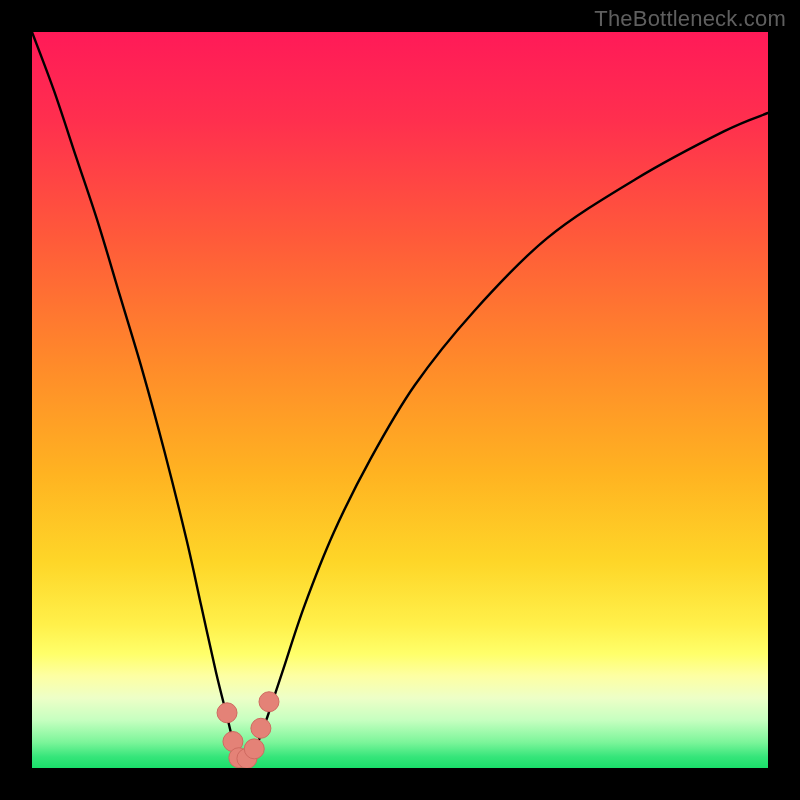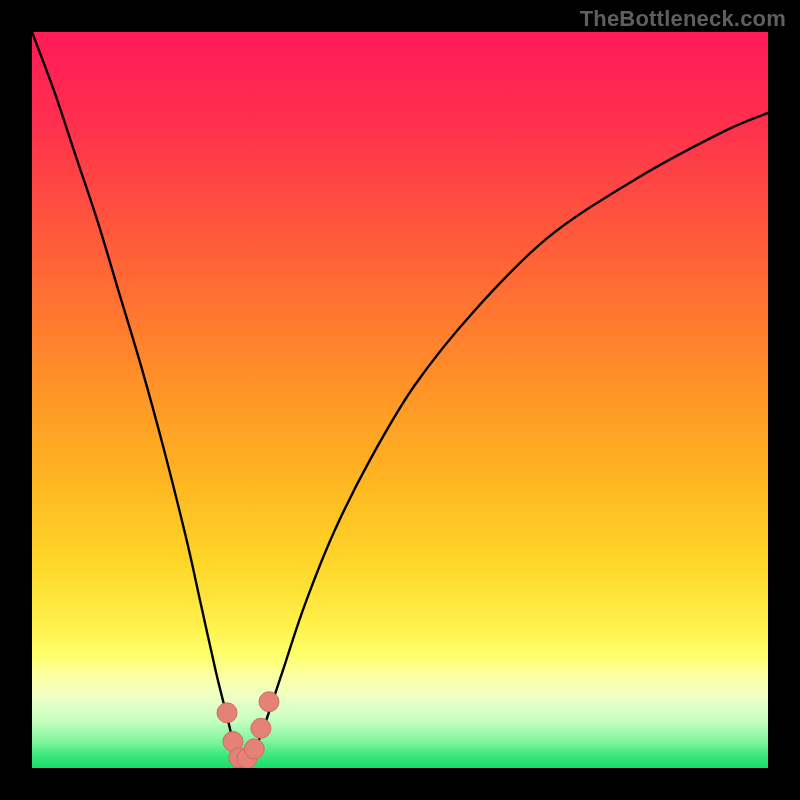--- a/index.html
+++ b/index.html
@@ -39,21 +39,21 @@
     top: 0;
     left: 0;
     width: 100%;
     height: 100%;
   }
   .watermark {
     position: absolute;
     top: 6px;
     right: 14px;
     font-size: 22px;
-    font-weight: 700;
+    font-weight: 400;
     color: #5f5f5f;
     letter-spacing: 0.2px;
   }
 </style>
 </head>
 <body>
 
 <div class="frame">
 
   <div class="watermark">TheBottleneck.com</div>

